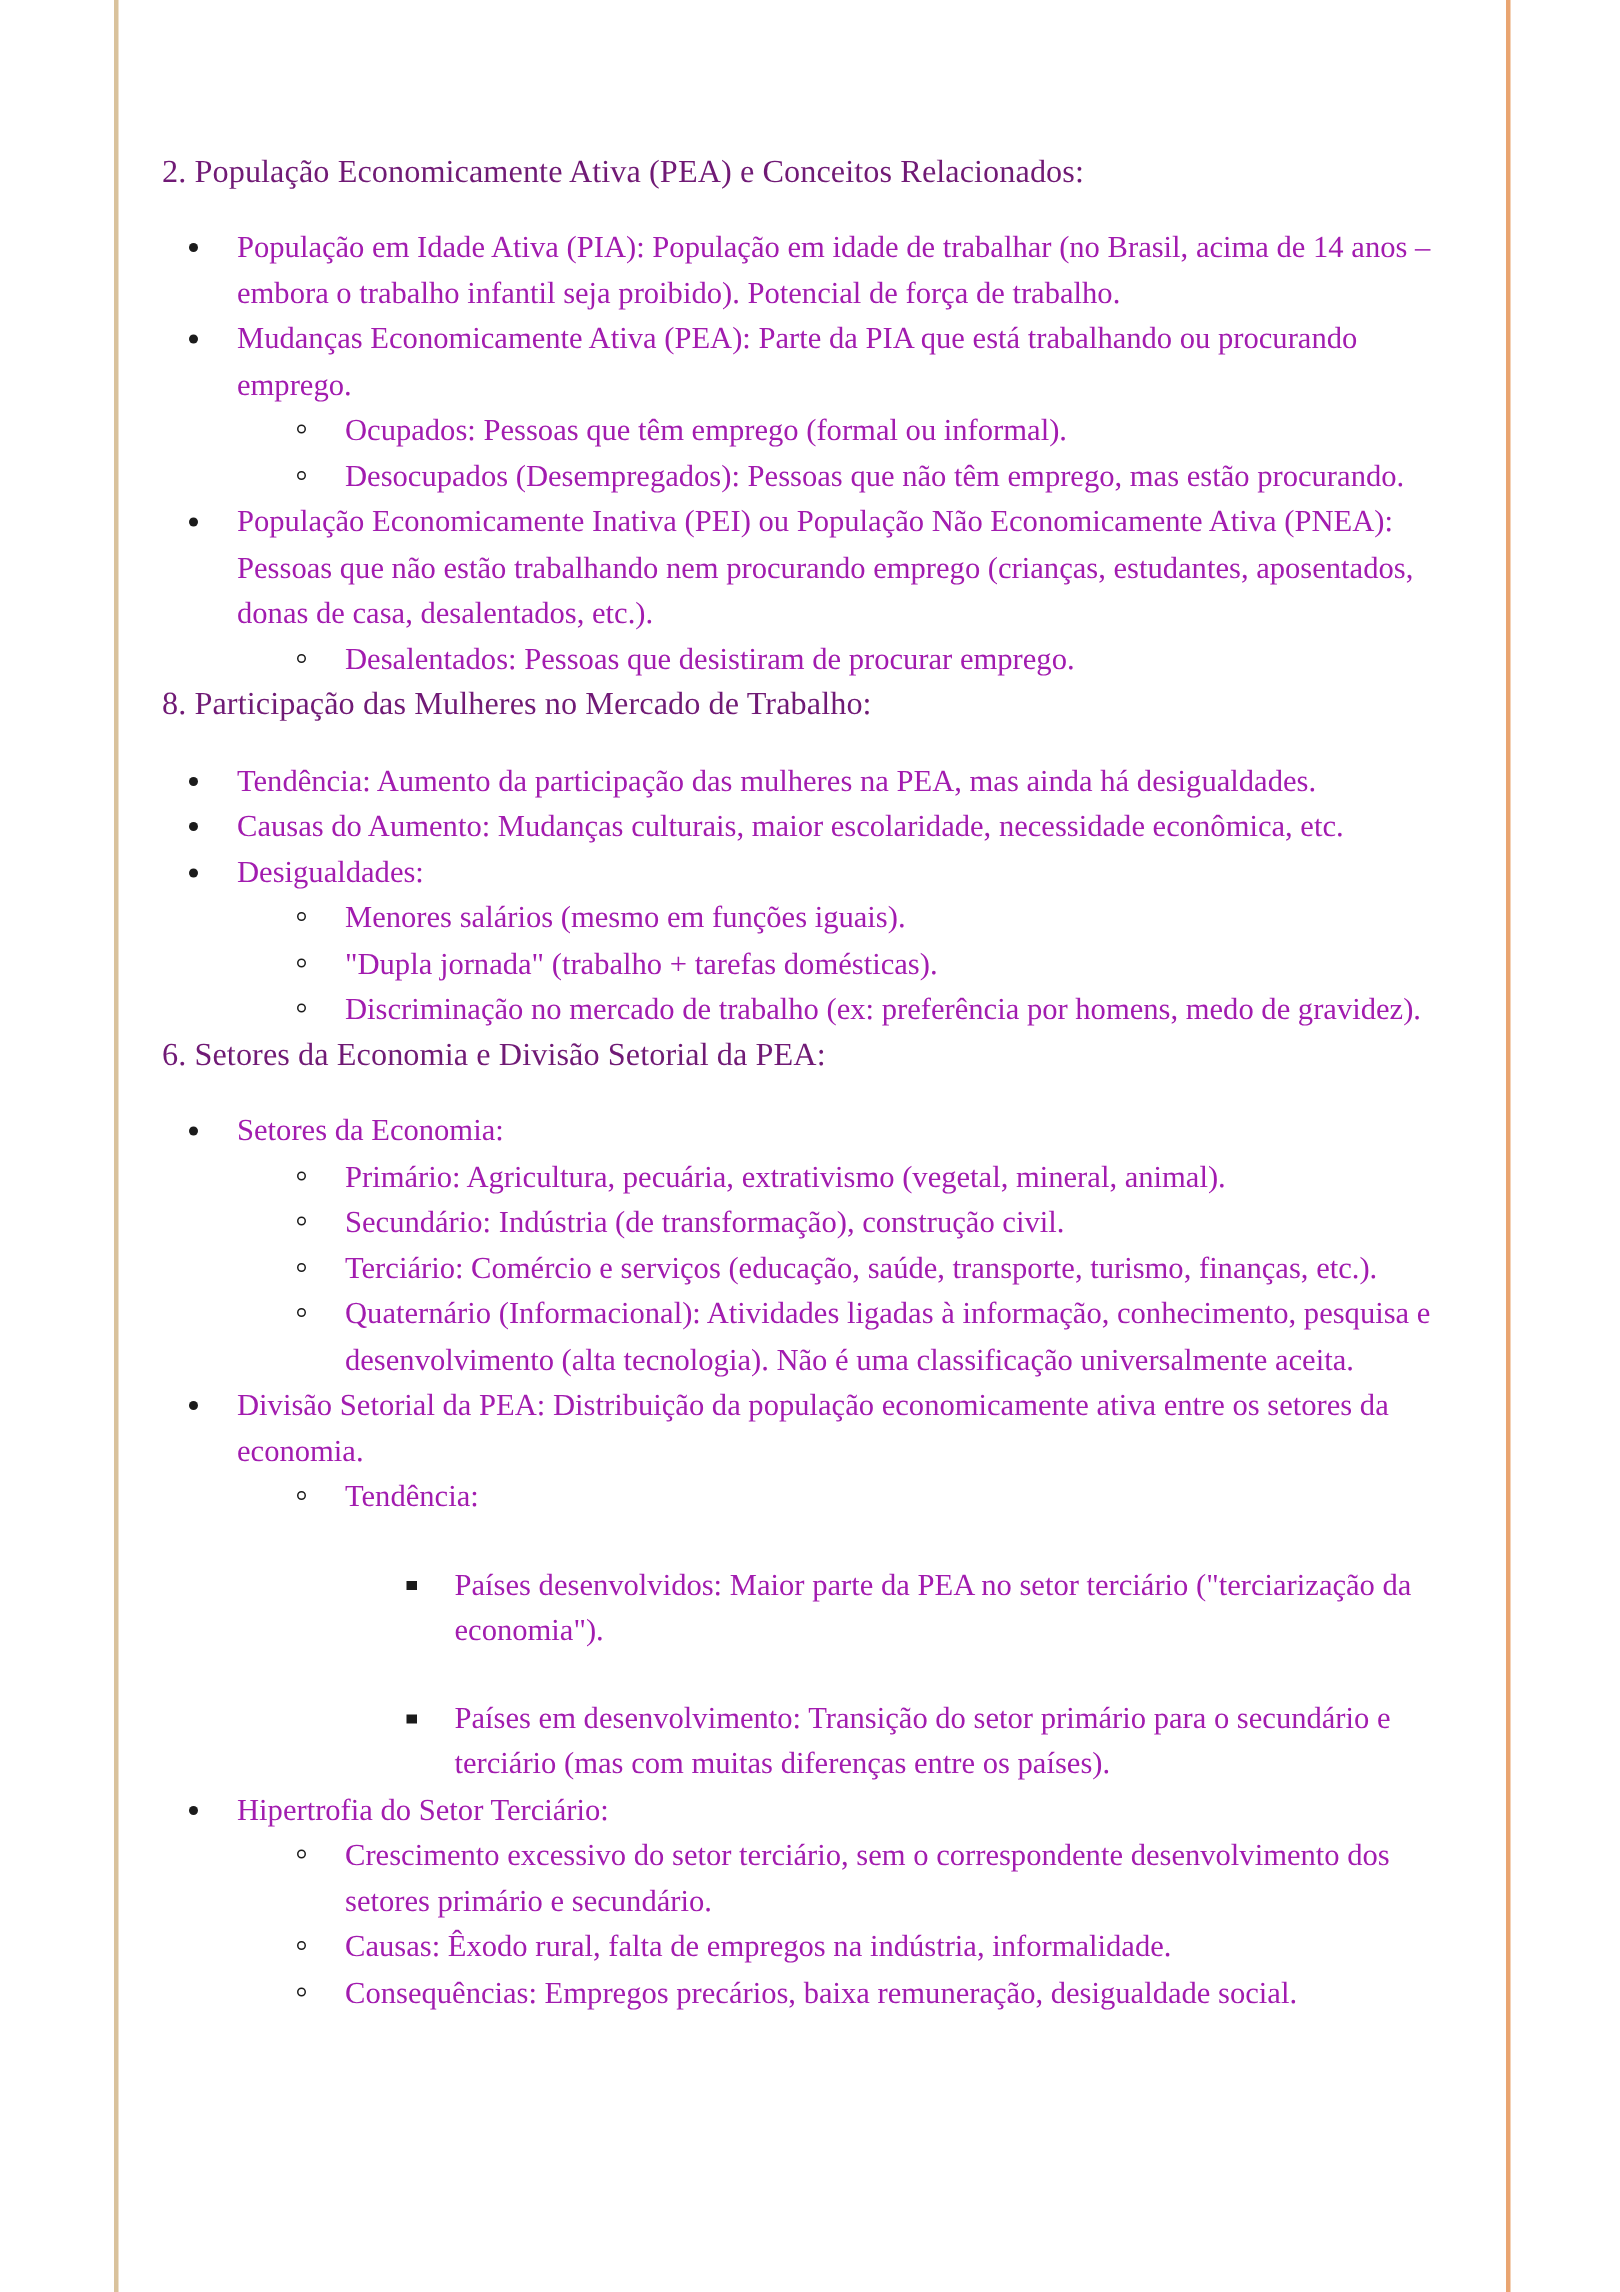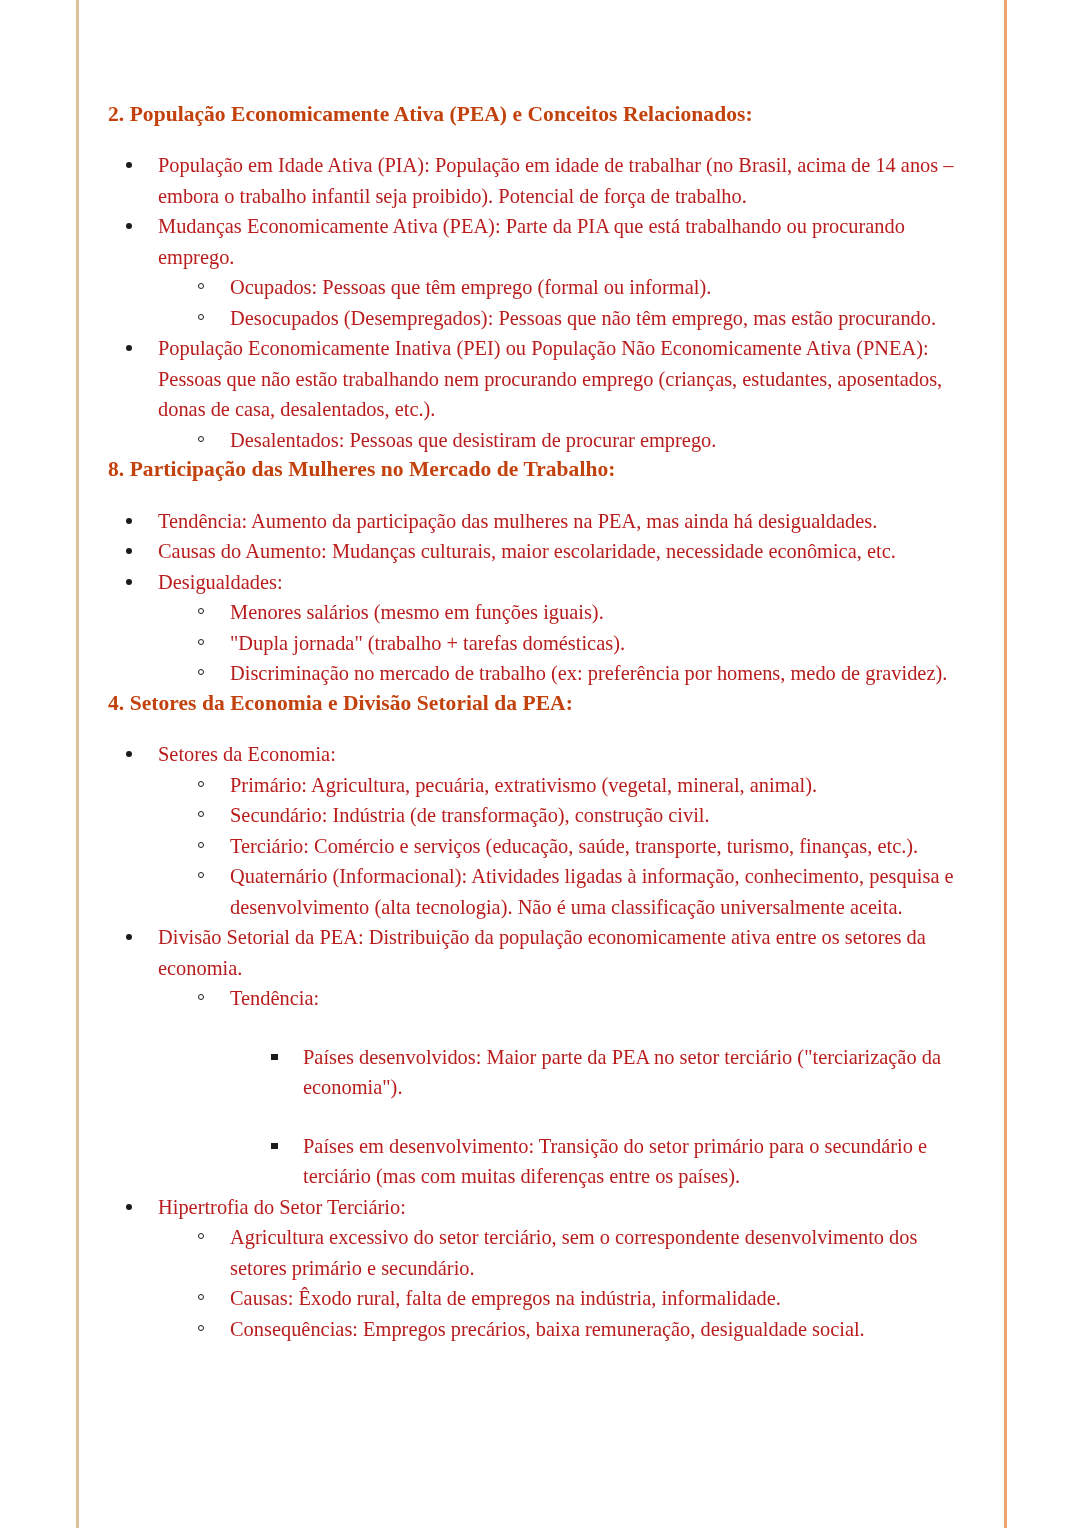--- a/index.html
+++ b/index.html
@@ -32,42 +32,42 @@
     position: absolute;
     left: 108px;
     top: 0;
     width: 868px;
     padding-top: 100px;
     box-sizing: border-box;
   }
 
   h2.section-heading {
     font-size: 21.5px;
-    font-weight: bold;
+    font-weight: normal;
     line-height: 1.32;
     margin: 0 0 6px 0;
     letter-spacing: 0.05px;
-    color: #c2410c;
+    color: #701a75;
   }
   .section + .section { margin-top: 0; }
   .section { margin-bottom: 0; }
   .section-gap-before { margin-top: 31px; }
 
   ul.lvl1, ul.lvl2, ul.lvl3 {
     margin: 0;
     padding: 0;
     list-style: none;
   }
   ul.lvl1 { margin-top: 22px; }
 
   li {
     position: relative;
     font-size: 20.4px;
     line-height: 1.495;
-    color: #b91c1c;
+    color: #a21caf;
   }
 
   
   ul.lvl1 > li {
     padding-left: 35px;
     margin-left: 15px;
   }
   ul.lvl1 > li > .bullet {
     position: absolute;
     left: 0;
@@ -195,21 +195,21 @@
             </li>
             <li>
               <span class="bullet"></span>
               <span class="li-text">Discriminação no mercado de trabalho (ex: preferência por homens, medo de gravidez).</span>
             </li>
           </ul>
         </li>
       </ul>
     </section>
     <section class="section section-gap-before">
-      <h2 class="section-heading">4. Setores da Economia e Divisão Setorial da PEA:</h2>
+      <h2 class="section-heading">6. Setores da Economia e Divisão Setorial da PEA:</h2>
       <ul class="lvl1">
         <li>
           <span class="bullet"></span>
           <span class="li-text">Setores da Economia:</span>
           <ul class="lvl2">
             <li>
               <span class="bullet"></span>
               <span class="li-text">Primário: Agricultura, pecuária, extrativismo (vegetal, mineral, animal).</span>
             </li>
             <li>
@@ -245,21 +245,21 @@
               </ul>
             </li>
           </ul>
         </li>
         <li>
           <span class="bullet"></span>
           <span class="li-text">Hipertrofia do Setor Terciário:</span>
           <ul class="lvl2">
             <li>
               <span class="bullet"></span>
-              <span class="li-text">Agricultura excessivo do setor terciário, sem o correspondente desenvolvimento dos setores primário e secundário.</span>
+              <span class="li-text">Crescimento excessivo do setor terciário, sem o correspondente desenvolvimento dos setores primário e secundário.</span>
             </li>
             <li>
               <span class="bullet"></span>
               <span class="li-text">Causas: Êxodo rural, falta de empregos na indústria, informalidade.</span>
             </li>
             <li>
               <span class="bullet"></span>
               <span class="li-text">Consequências: Empregos precários, baixa remuneração, desigualdade social.</span>
             </li>
           </ul>

